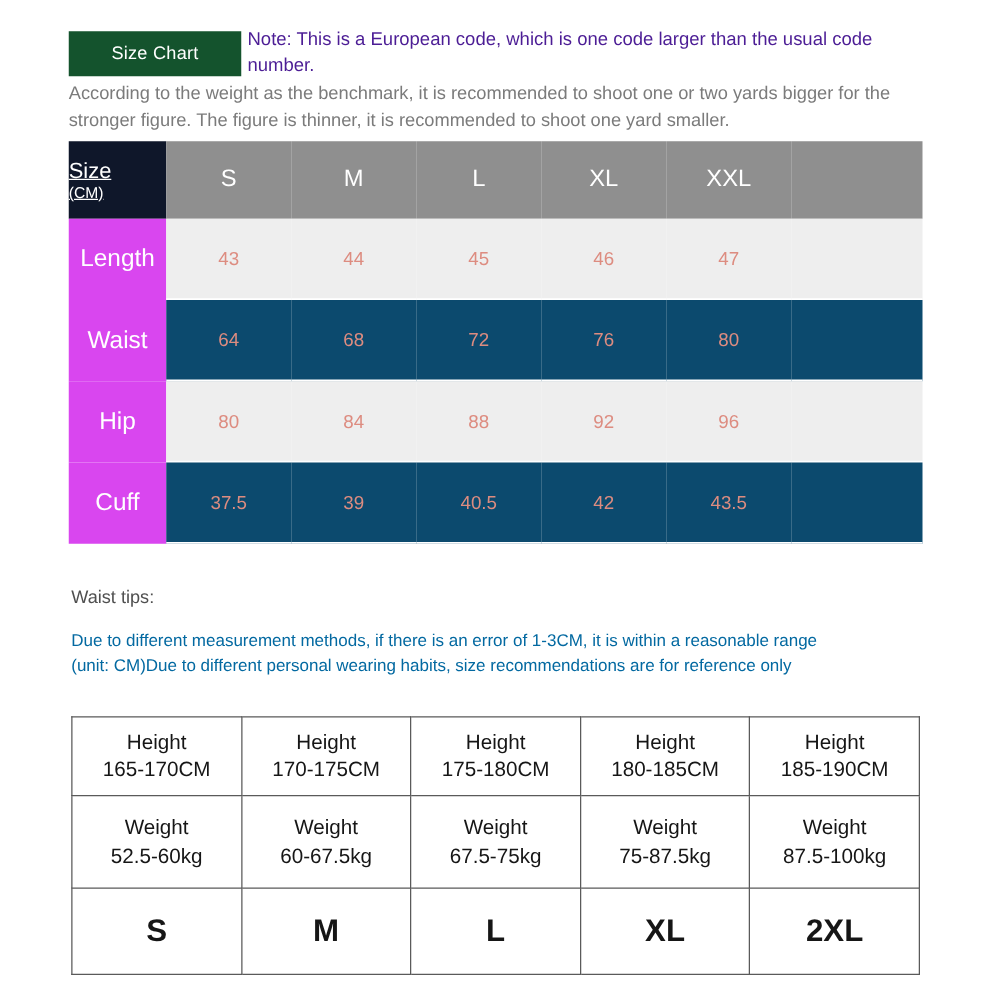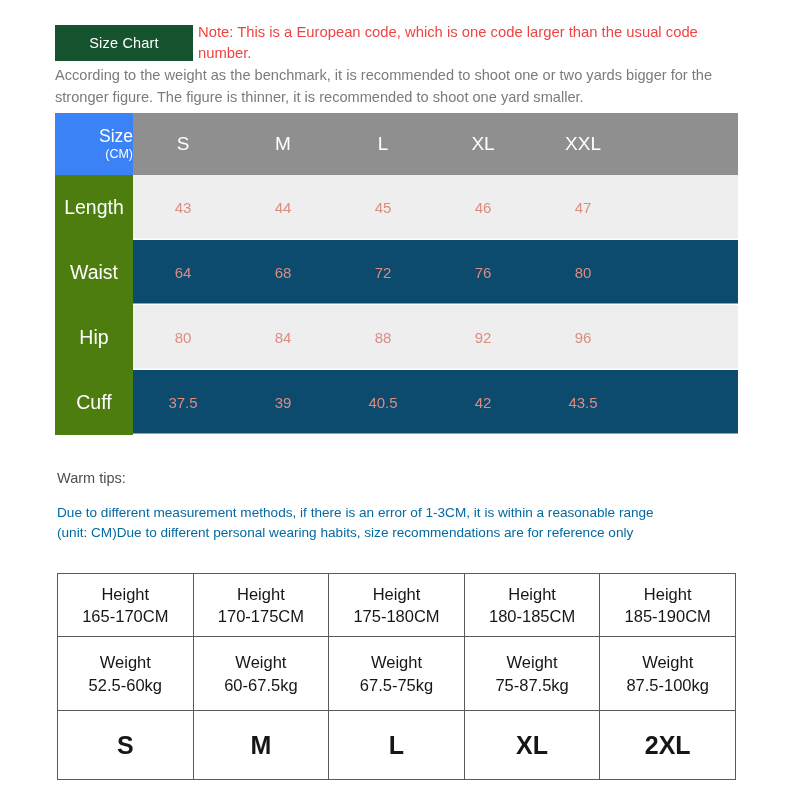--- a/index.html
+++ b/index.html
@@ -43,21 +43,21 @@
     display: flex;
     align-items: center;
     justify-content: center;
     letter-spacing: 0.2px;
   }
   .note-text {
     position: absolute;
     left: 143px;
     top: 0px;
     width: 545px;
-    color: #ef4444;
+    color: #4c1d95;
     font-size: 14.8px;
     line-height: 21px;
   }
 
   .intro-text {
     position: absolute;
     left: 55px;
     top: 65px;
     width: 695px;
     font-size: 14.6px;
@@ -88,31 +88,32 @@
   .size-table tbody tr { height: 65px; }
 
   .hdr-cell {
     background: #8f8f8f;
     color: #ffffff;
     text-align: center;
     vertical-align: middle;
     font-size: 19px;
   }
   .hdr-corner {
-    background: #3b82f6;
+    background: #0f172a;
     color: #ffffff;
-    text-align: right;
+    text-align: left;
     vertical-align: middle;
     line-height: 1.12;
+    text-decoration: underline;
   }
   .hdr-corner .big { font-size: 17.5px; display: block; }
   .hdr-corner .small { font-size: 12.5px; display: block; }
 
   .row-label {
-    background: #4d7c0f;
+    background: #d946ef;
     color: #ffffff;
     font-size: 19.5px;
     text-align: center;
     vertical-align: middle;
   }
   .val-cell {
     text-align: center;
     vertical-align: middle;
     font-size: 15px;
     color: #dd8c80;
@@ -236,21 +237,21 @@
         <td class="val-cell">37.5</td>
         <td class="val-cell">39</td>
         <td class="val-cell">40.5</td>
         <td class="val-cell">42</td>
         <td class="val-cell">43.5</td>
         <td class="pad-cell"></td>
       </tr>
     </tbody>
   </table>
 
-  <div class="tips-title">Warm tips:</div>
+  <div class="tips-title">Waist tips:</div>
   <div class="tips-body">Due to different measurement methods, if there is an error of 1-3CM, it is within a reasonable range (unit: CM)Due to different personal wearing habits, size recommendations are for reference only</div>
 
   <table class="hw-table">
     <tbody>
       <tr class="r-height">
         <td>
           <span class="l1">Height</span>
           <span class="l2">165-170CM</span>
         </td>
         <td>

